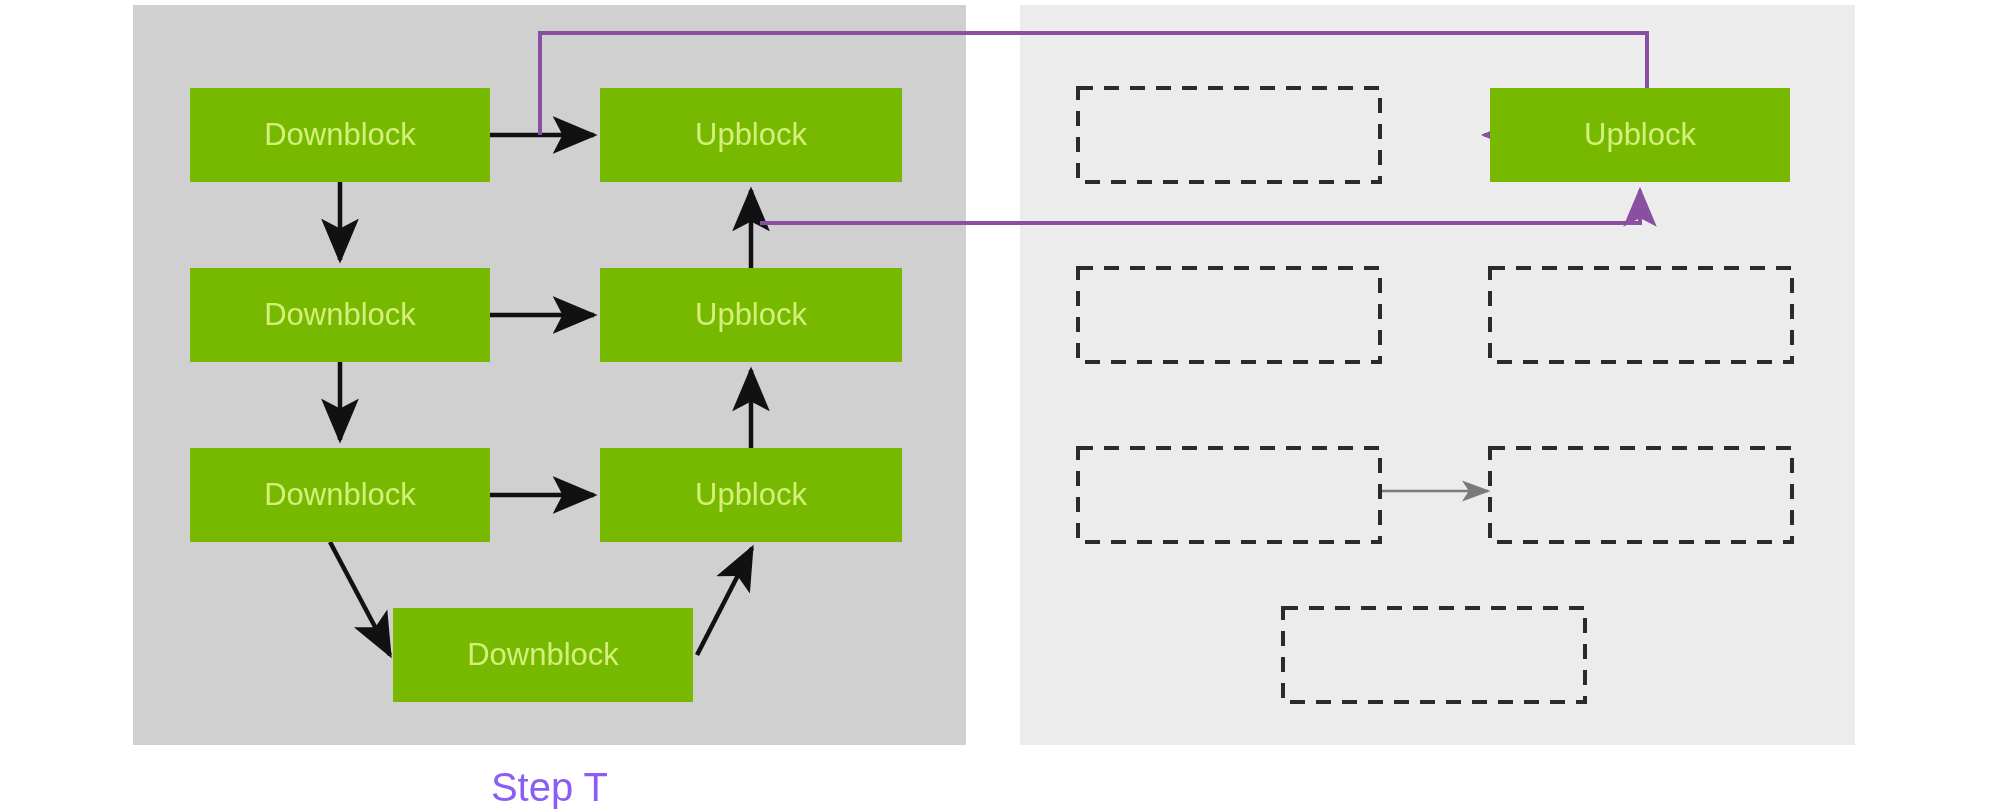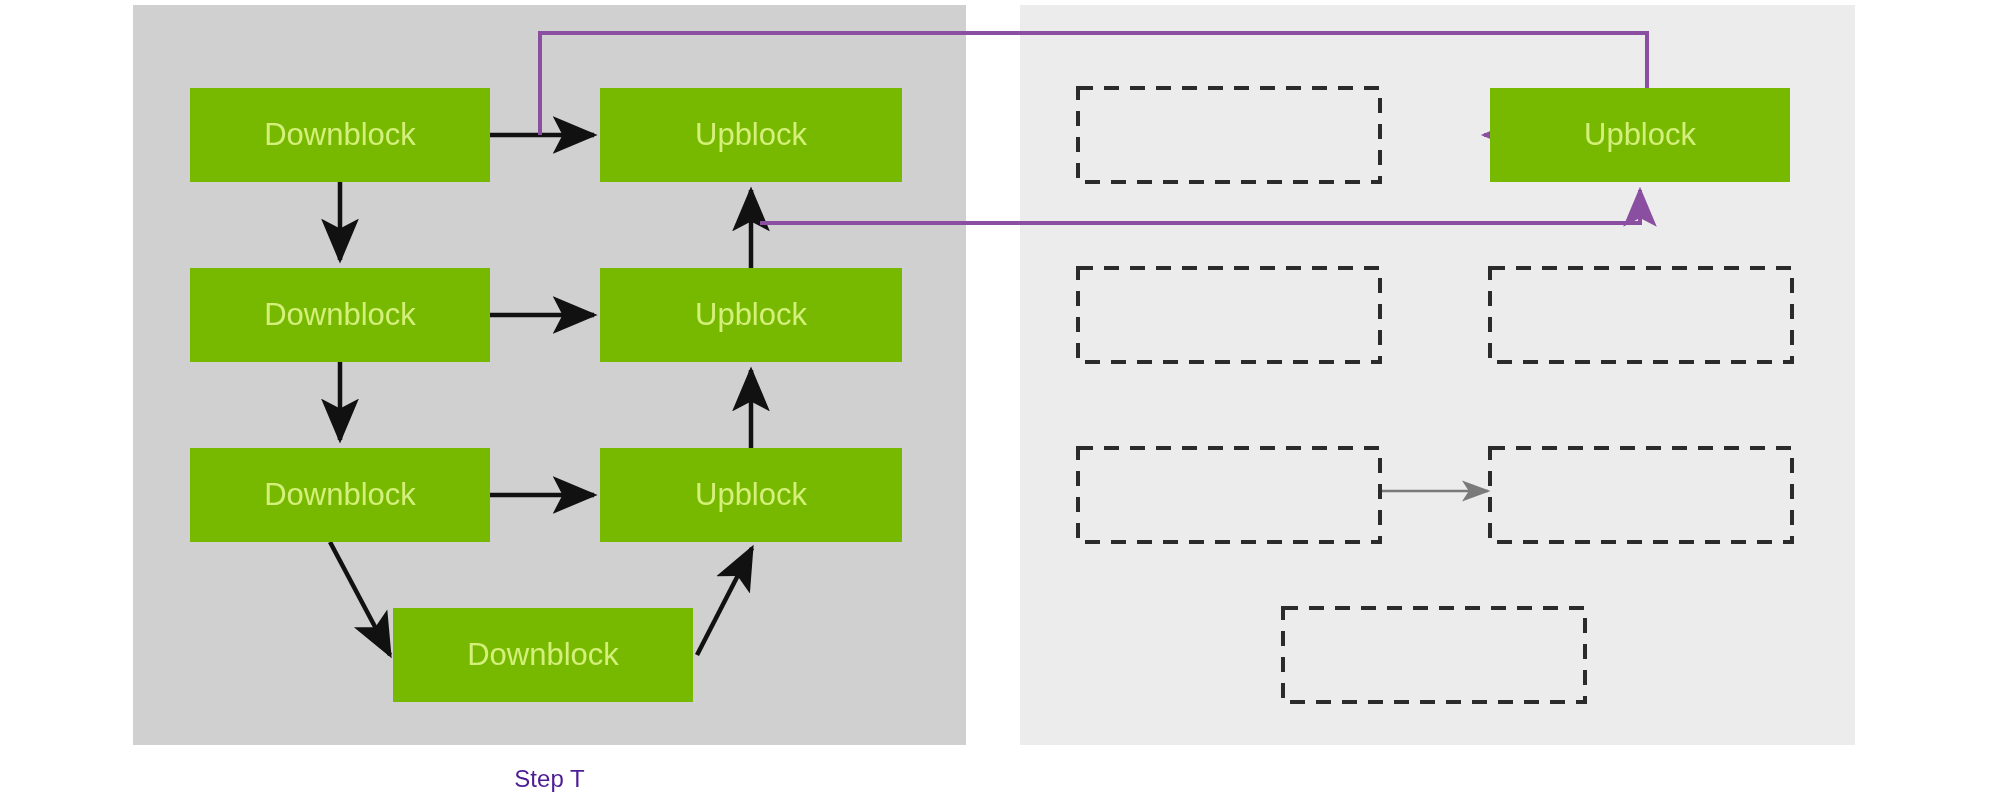--- a/index.html
+++ b/index.html
@@ -1,19 +1,19 @@
 <!DOCTYPE html>
 <html><head>
 <meta charset="utf-8">
 <style>
   html,body{margin:0;padding:0;background:#ffffff;}
   #canvas{position:relative;width:2000px;height:810px;background:#ffffff;overflow:hidden;
           font-family:"Liberation Sans","DejaVu Sans",sans-serif;}
   svg.diagram{position:absolute;left:0;top:0;width:2000px;height:810px;}
-  .panel-label{position:absolute;text-align:center;color:#4c1d95;font-size:24px;
+  .panel-label{position:absolute;text-align:center;color:#8b5cf6;font-size:40px;
                font-family:"Liberation Sans","DejaVu Sans",sans-serif;white-space:nowrap;}
   .blk-text{font-family:"Liberation Sans","DejaVu Sans",sans-serif;font-size:31px;
             fill:#d4f07a;dominant-baseline:middle;text-anchor:middle;}
 </style>
 </head>
 <body>
 
 <div id="canvas">
 
   <svg class="diagram" viewBox="0 0 2000 810" xmlns="http://www.w3.org/2000/svg">

